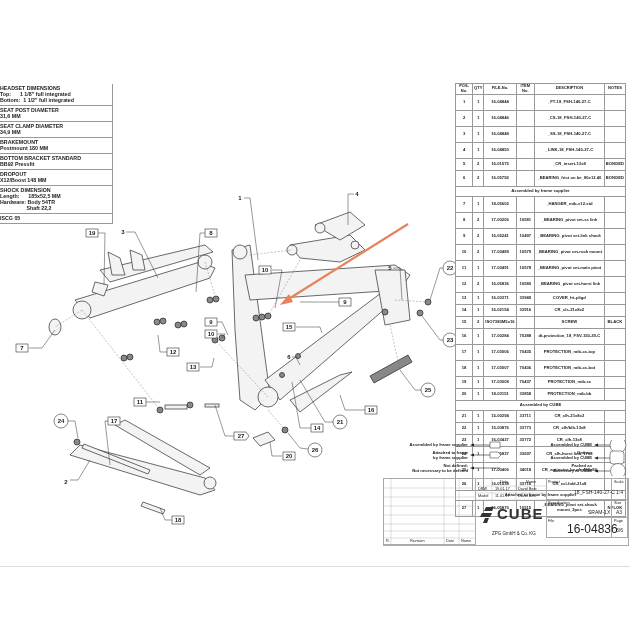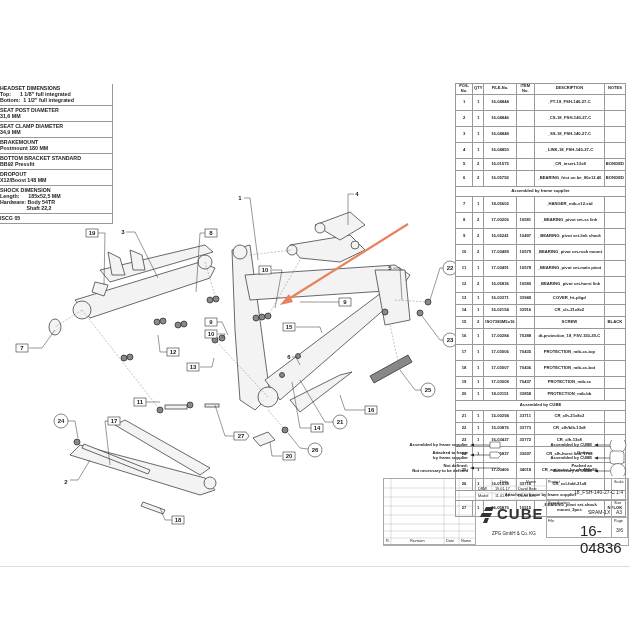--- a/index.html
+++ b/index.html
@@ -647,21 +647,21 @@
     <span class="lbl" style="left:108px;top:52px;font-size:4.5px">ZPG GmbH &amp; Co. KG</span>
 
     <div class="cell" style="left:162px;top:0;width:66px;height:21px;border-left:1px solid #aaa"></div>
     <div class="cell" style="left:162px;top:21px;width:66px;height:18px;border-left:1px solid #aaa"></div>
     <div class="cell" style="left:162px;top:39px;width:66px;height:20px;border-left:1px solid #aaa"></div>
     <span class="lbl" style="left:164px;top:1px">Project</span>
     <span class="lbl" style="left:190px;top:10px;font-size:5px">18_FSH-140-27-C</span>
     <span class="lbl" style="left:164px;top:22px">Specification</span>
     <span class="lbl" style="left:204px;top:30px;font-size:5px">SRAM-1X</span>
     <span class="lbl" style="left:164px;top:40px">File</span>
-    <span class="lbl" style="left:196px;top:43px;font-size:15px">16-04836</span>
+    <span class="lbl" style="left:183px;top:43px;font-size:12px">16-04836</span>
 
     <div class="cell" style="left:228px;top:0;width:16px;height:21px"></div>
     <div class="cell" style="left:228px;top:21px;width:16px;height:18px"></div>
     <div class="cell" style="left:228px;top:39px;width:16px;height:20px"></div>
     <span class="lbl" style="left:230px;top:1px">Scale</span>
     <span class="lbl" style="left:232px;top:10px;font-size:5px">1:4</span>
     <span class="lbl" style="left:230px;top:22px">Size</span>
     <span class="lbl" style="left:232px;top:30px;font-size:5px">A3</span>
     <span class="lbl" style="left:230px;top:40px">Page</span>
     <span class="lbl" style="left:232px;top:48px;font-size:5px">3/6</span>

